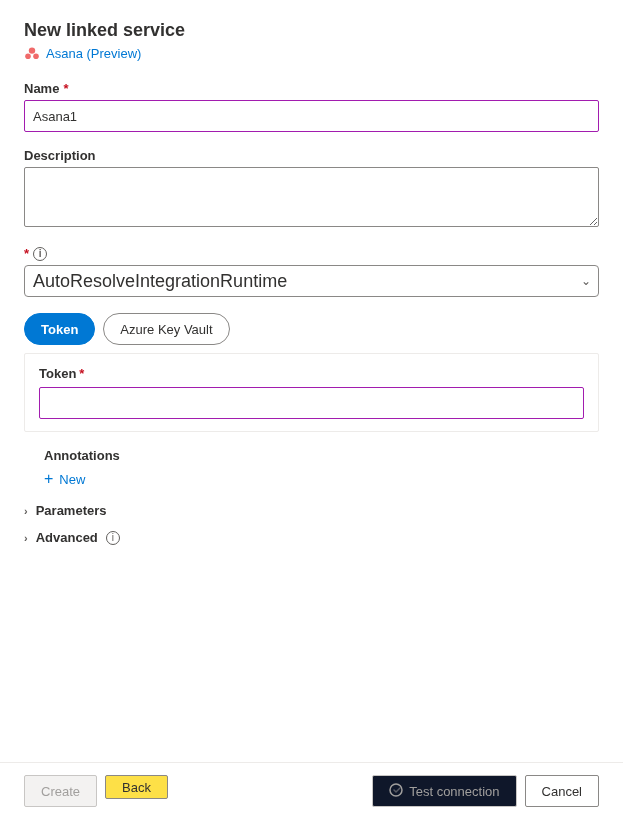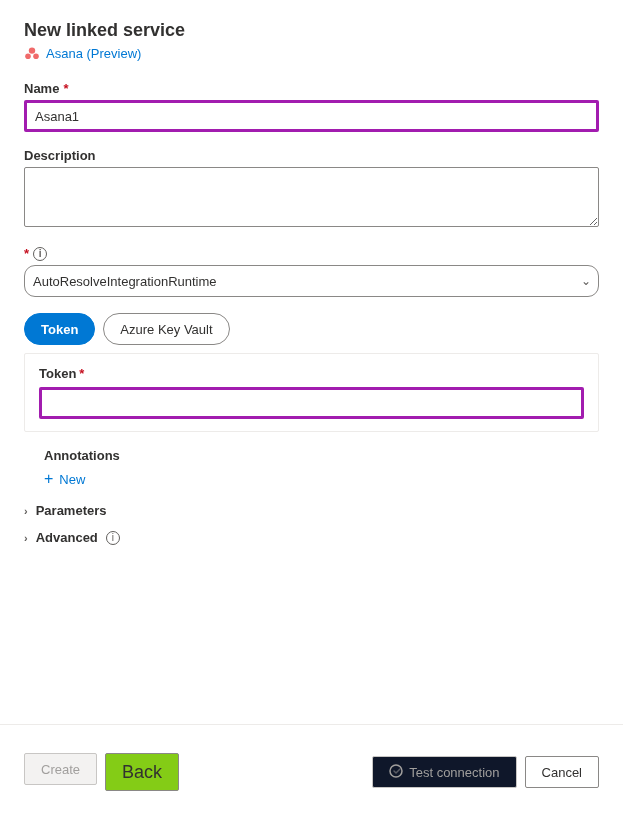--- a/index.html
+++ b/index.html
@@ -79,21 +79,21 @@
       align-items: center;
       justify-content: center;
       font-size: 10px;
       color: #605e5c;
       cursor: pointer;
     }
 
     .text-input {
       width: 100%;
       height: 32px;
-      border: 3px solid #a21caf;
+      border: 1px solid #a21caf;
       padding: 0 8px;
       font-size: 13px;
       color: #323130;
       outline: none;
       border-radius: 2px;
     }
 
     .textarea-input {
       width: 100%;
       height: 60px;
@@ -110,24 +110,24 @@
     .select-wrapper {
       position: relative;
       width: 100%;
     }
 
     .select-input {
       width: 100%;
       height: 32px;
       border: 1px solid #8a8886;
       padding: 0 30px 0 8px;
-      font-size: 13px;
+      font-size: 18px;
       color: #323130;
       outline: none;
-      border-radius: 11px;
+      border-radius: 4px;
       appearance: none;
       background: #fff;
       cursor: pointer;
     }
 
     .select-chevron {
       position: absolute;
       right: 8px;
       top: 50%;
       transform: translateY(-50%);
@@ -228,21 +228,21 @@
 
     .chevron-icon {
       font-size: 11px;
       color: #605e5c;
     }
 
     .footer {
       display: flex;
       align-items: center;
       justify-content: space-between;
-      padding: 28px 24px;
+      padding: 12px 24px;
       border-top: 1px solid #edebe9;
       background: #fff;
     }
 
     .footer-left {
       display: flex;
       gap: 8px;
     }
 
     .footer-right {
@@ -256,26 +256,26 @@
       padding: 0 16px;
       background: #f3f2f1;
       color: #a19f9d;
       border: 1px solid #c8c6c4;
       font-size: 13px;
       cursor: not-allowed;
       border-radius: 2px;
     }
 
     .btn-secondary {
-      height: 38px;
+      height: 24px;
       padding: 0 16px;
-      background: #84cc16;
+      background: #fde047;
       color: #323130;
       border: 1px solid #8a8886;
-      font-size: 18px;
+      font-size: 13px;
       cursor: pointer;
       border-radius: 2px;
     }
 
     .btn-test {
       height: 32px;
       padding: 0 16px;
       background: #0f172a;
       color: #a19f9d;
       border: 1px solid #c8c6c4;

